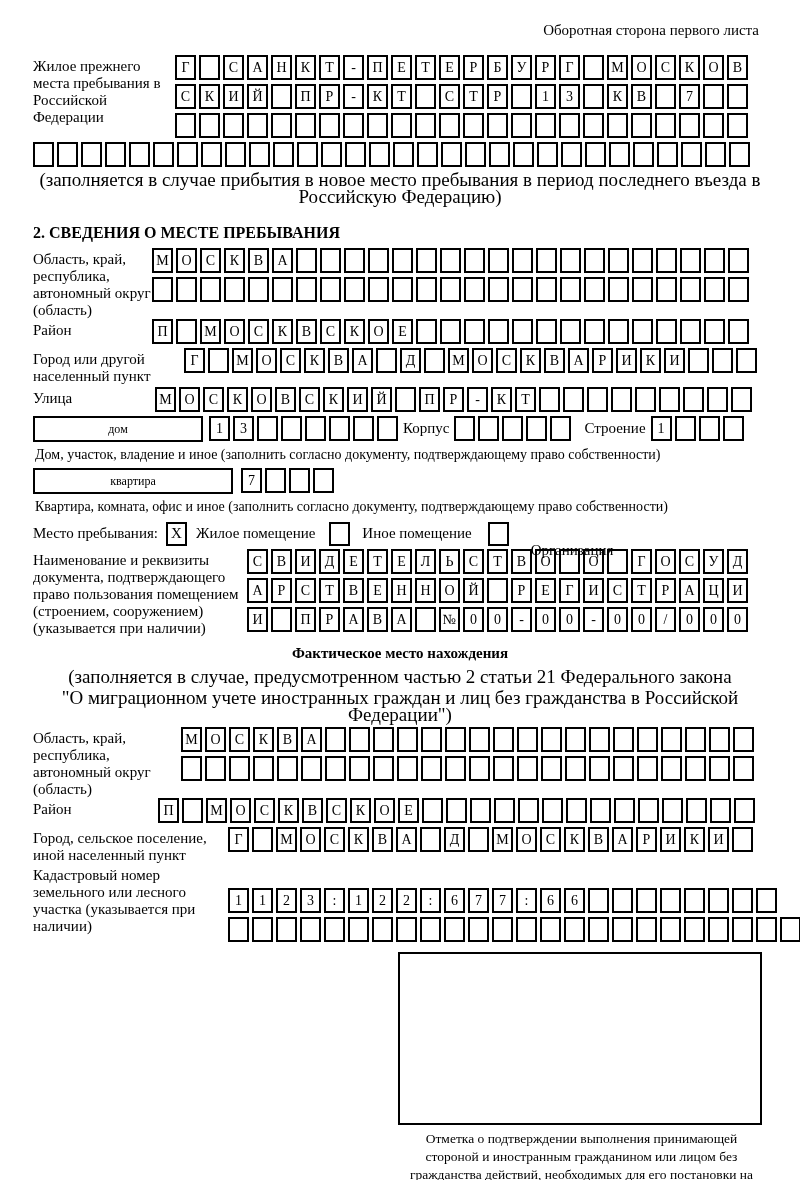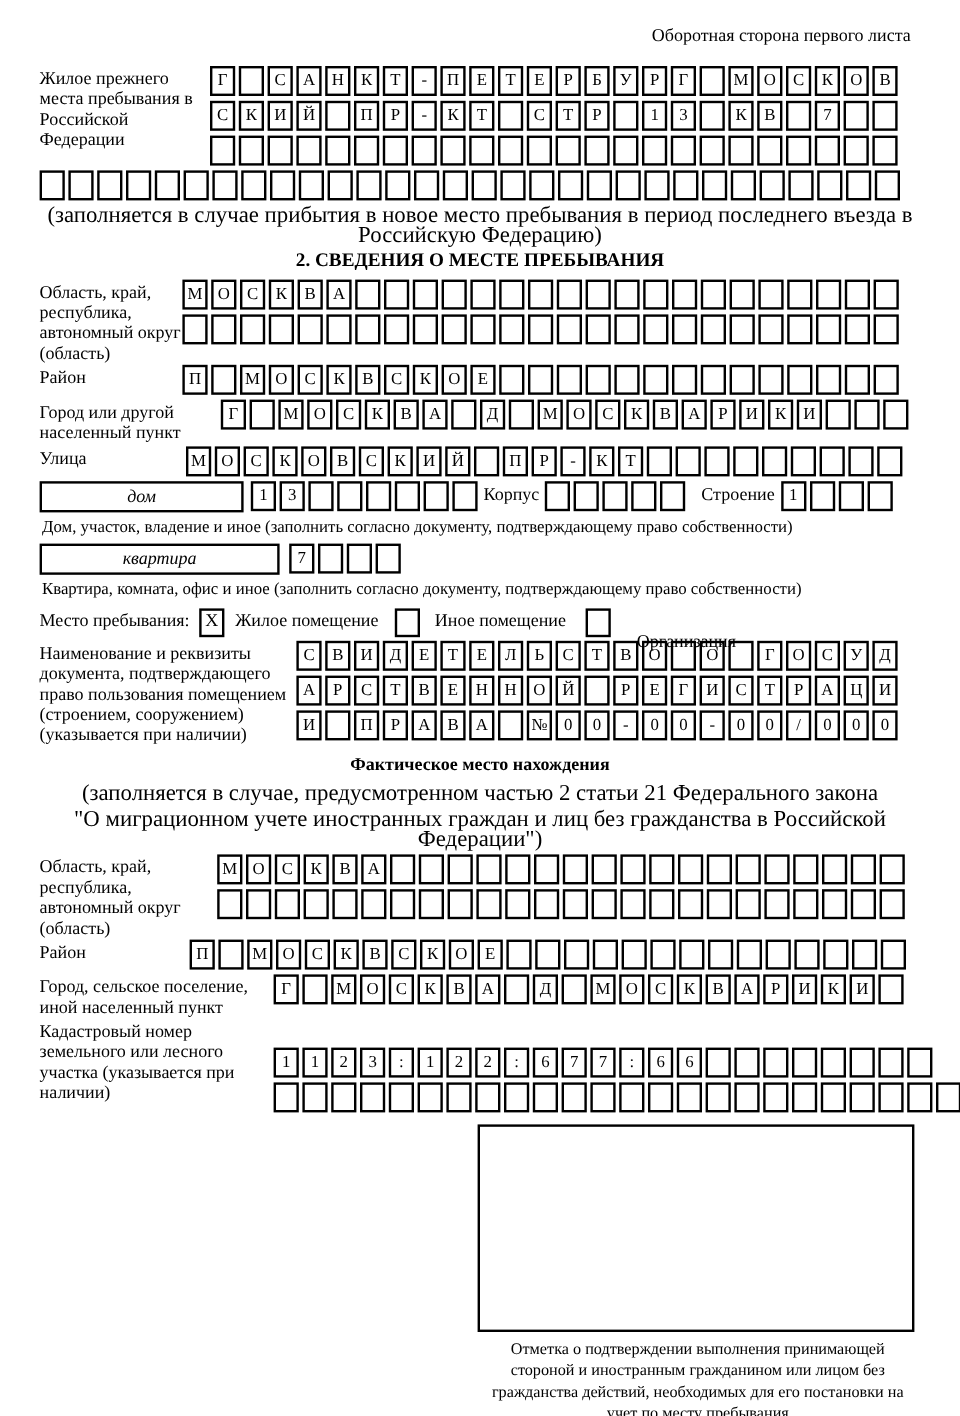--- a/index.html
+++ b/index.html
@@ -23,29 +23,28 @@
     flex: 0 0 auto;
     width: 21px; height: 25px;
     border: 2px solid #000;
     margin-right: 3px;
     display: flex; align-items: center; justify-content: center;
     font-size: 14px; line-height: 21px;
   }
 
   .note-center { text-align: center; font-size: 19px; line-height: 17px; margin: 2px 0 4px 0; }
   .note-left  { font-size: 14px; line-height: 17px; margin: 1px 0 5px 2px; }
-  .sec-title  { text-align: center; font-weight: bold; font-size: 16px; margin: 4px 0 6px 0; }
+  .sec-title  { text-align: left; font-weight: bold; font-size: 16px; margin: 19px 0 6px 0; }
   .sub-title  { text-align: center; font-weight: bold; font-size: 15px; margin: 8px 0 6px 0; }
 
   .houserow { display: flex; align-items: flex-start; height: 29px; }
   .widebox {
     border: 2px solid #000; height: 26px;
     display: flex; align-items: center; justify-content: center;
-    font-size: 15px;
-    font-style: italic;
+    font-size: 12px;
   }
   .inline-label { padding-top: 4px; }
 
   .stayrow { display: flex; align-items: center; height: 27px; margin-top: 2px; }
   .checkbox {
     flex: 0 0 auto;
     width: 21px; height: 24px;
     border: 2px solid #000;
     display: flex; align-items: center; justify-content: center;
     font-size: 15px;

